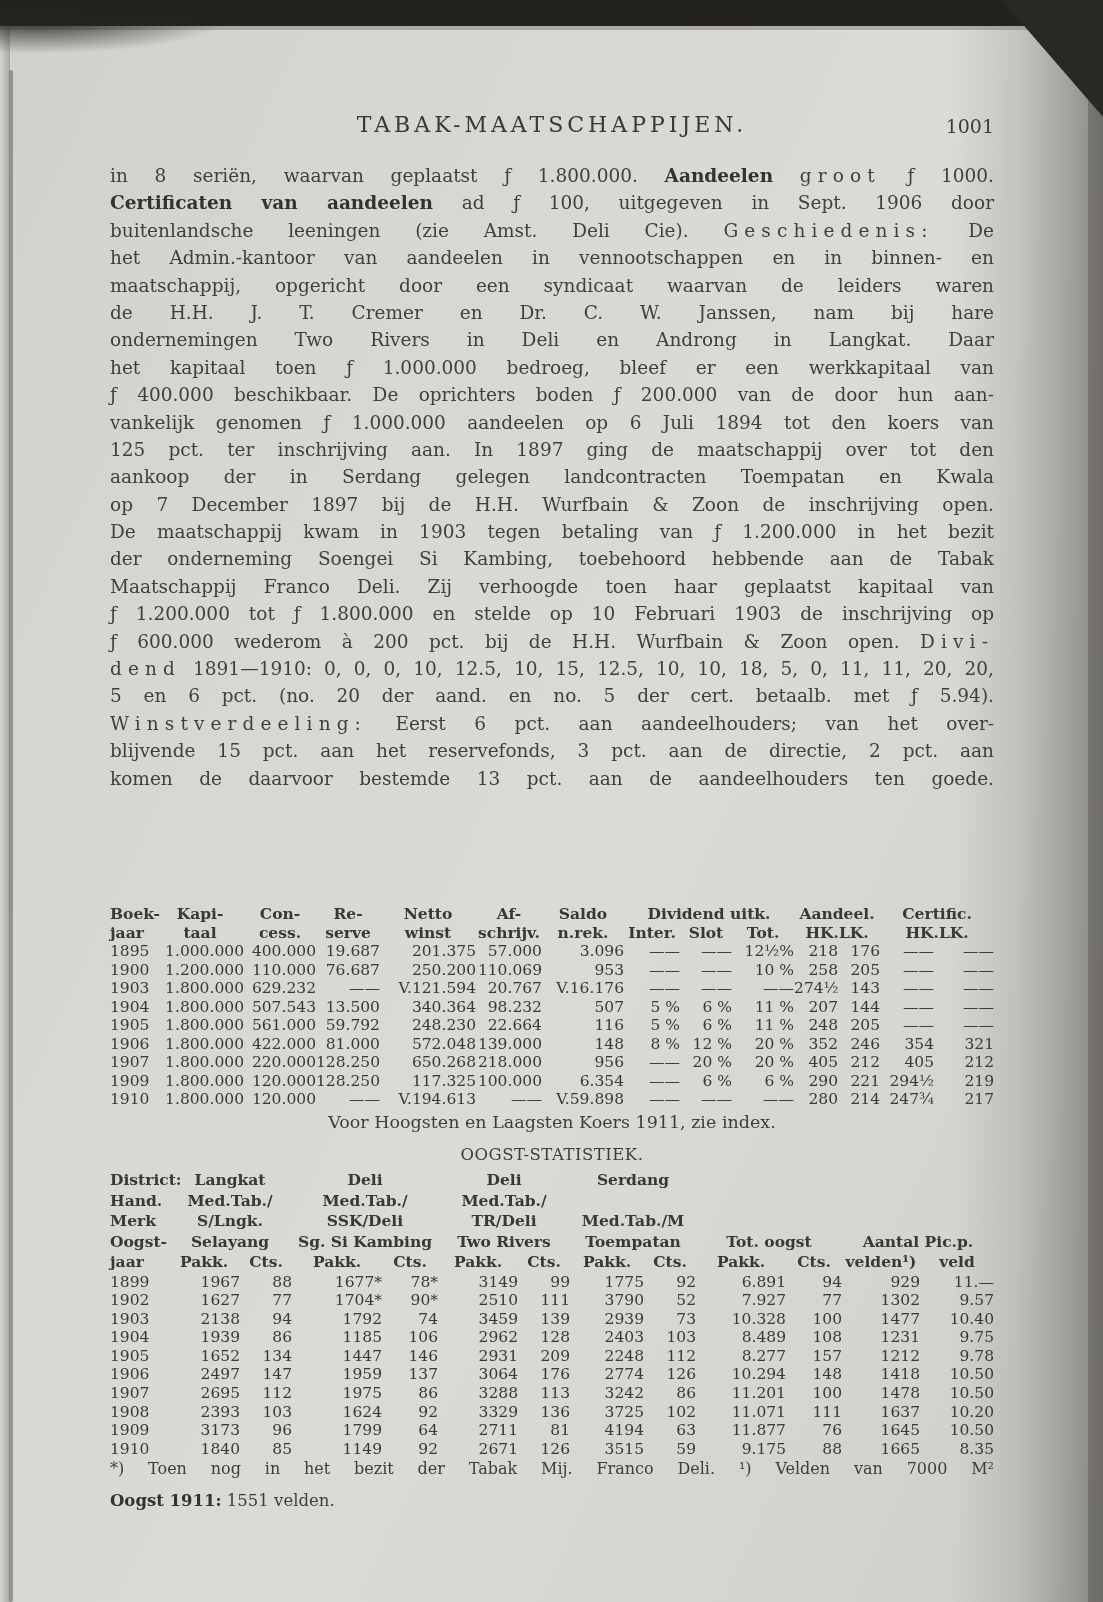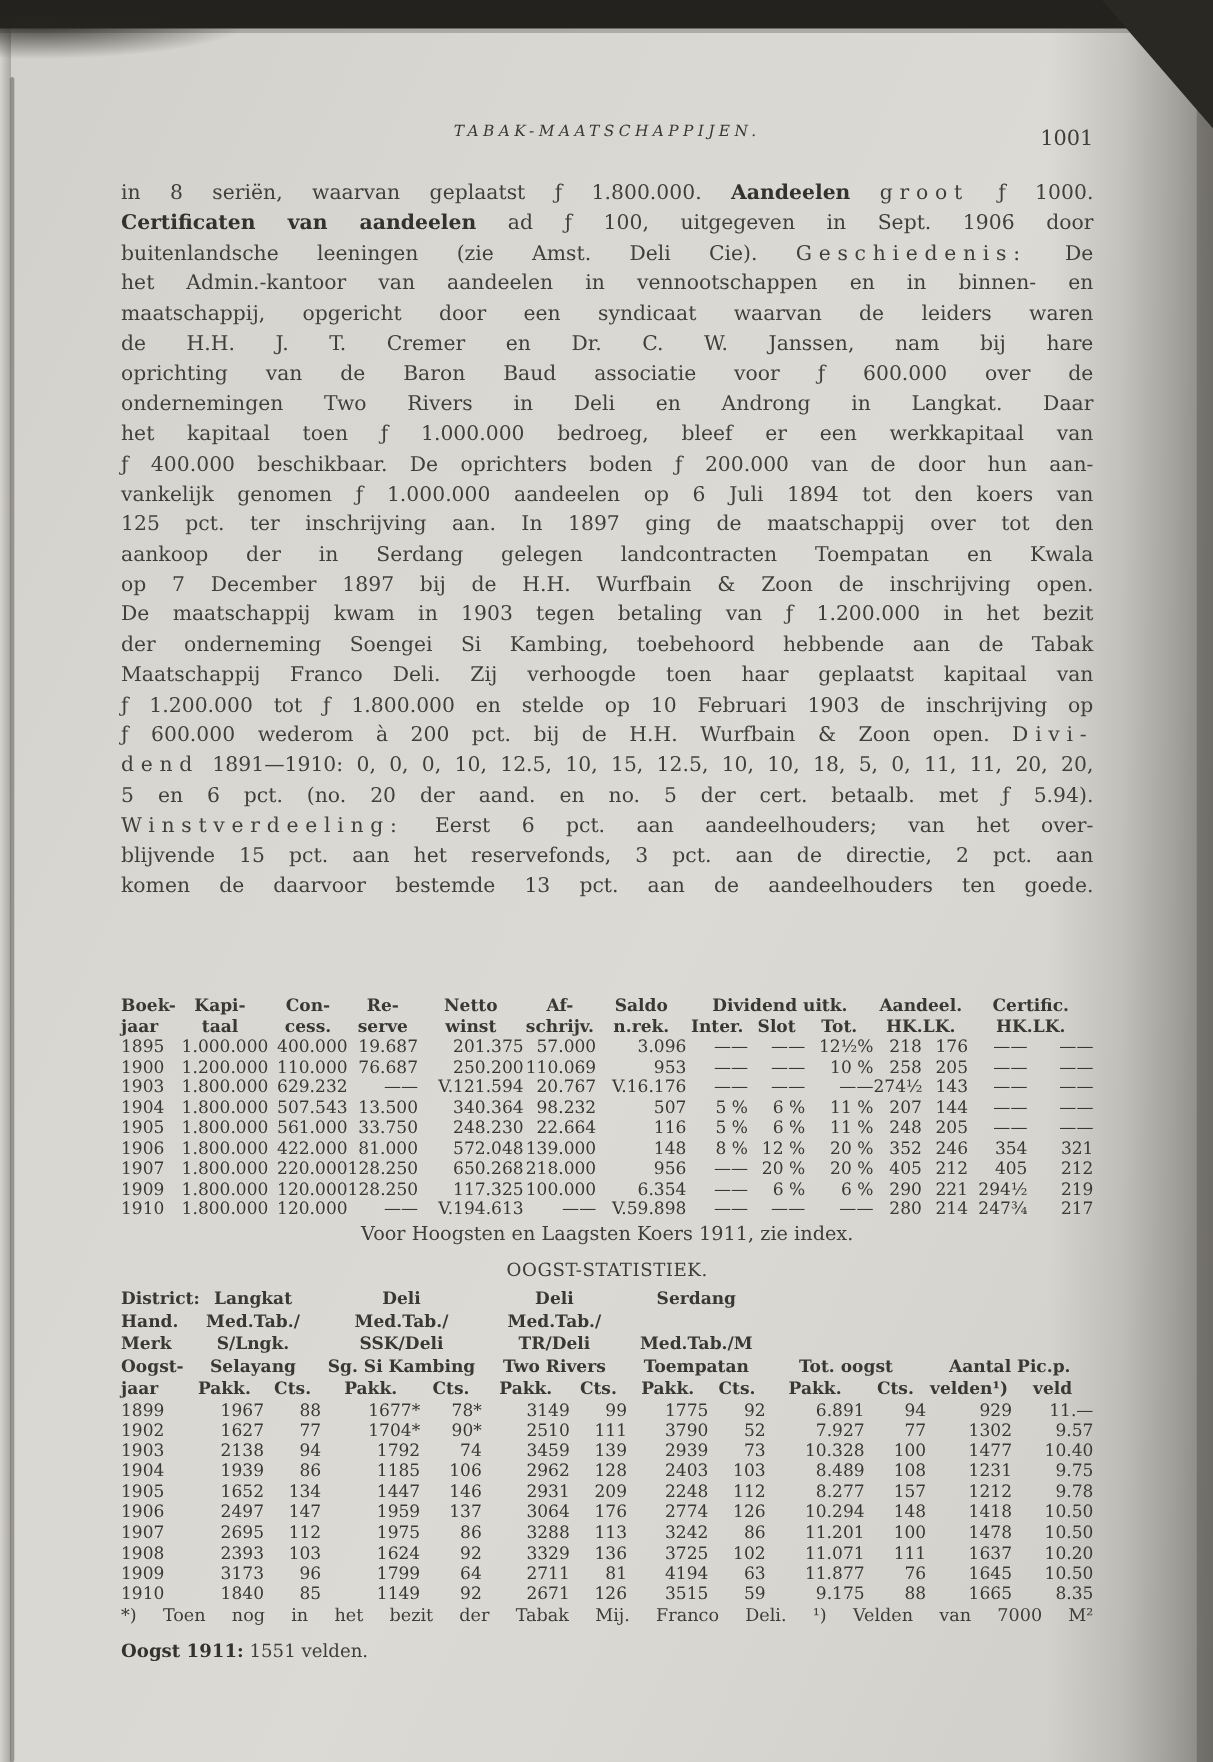--- a/index.html
+++ b/index.html
@@ -18,21 +18,21 @@
   .edge-right{position:absolute;top:0;right:0;width:150px;height:100%;
     background:linear-gradient(to right,rgba(128,126,118,0),rgba(128,126,118,.25) 45%,rgba(104,102,95,.45) 75%,rgba(84,82,76,.6) 100%);}
   .edge-right2{position:absolute;top:0;right:0;width:15px;height:100%;background:rgba(66,64,58,.35);}
   .edge-left{position:absolute;top:0;left:0;width:10px;height:100%;
     background:linear-gradient(to right,#d6d4cf,#a9a7a0);}
   .spine-line{position:absolute;top:70px;left:9px;width:4px;height:1532px;background:#73716b;opacity:.65;border-radius:2px;}
 
   .content{position:absolute;left:110px;top:0;width:884px;}
 
   .title-row{position:absolute;top:112px;left:0;width:100%;height:28px;}
-  .title{display:block;text-align:center;font-style:italic;font-size:14px;letter-spacing:4px;color:#3a3832;}
+  .title{display:block;text-align:center;font-size:22px;letter-spacing:4px;color:#3a3832;}
   .pageno{position:absolute;right:0;top:3px;font-size:19px;}
 
   .paragraph{position:absolute;top:162px;left:0;width:100%;font-size:18.5px;color:#413f39;}
   .pline{text-align:justify;text-align-last:justify;line-height:27.4px;height:27.4px;}
   .seg-b{font-weight:bold;color:#34322c;}
   .seg-sp{letter-spacing:.33em;}
 
   table{border-collapse:collapse;table-layout:fixed;position:absolute;left:0;color:#3a3833;}
   th{font-weight:bold;text-align:center;padding:0;}
   td{padding:0;text-align:right;}
@@ -73,21 +73,20 @@
       <span class="pageno">1001</span>
     </div>
 
     <div class="paragraph">
         <div class="pline"><span class="seg">in 8 seriën, waarvan geplaatst ƒ 1.800.000. </span><span class="seg-b">Aandeelen</span><span class="seg"> </span><span class="seg-sp">groot</span><span class="seg"> ƒ 1000.</span></div>
         <div class="pline"><span class="seg-b">Certificaten van aandeelen</span><span class="seg"> ad ƒ 100, uitgegeven in Sept. 1906 door</span></div>
         <div class="pline"><span class="seg">buitenlandsche leeningen (zie Amst. Deli Cie). </span><span class="seg-sp">Geschiedenis:</span><span class="seg"> De</span></div>
         <div class="pline"><span class="seg">het Admin.-kantoor van aandeelen in vennootschappen en in binnen- en</span></div>
         <div class="pline"><span class="seg">maatschappij, opgericht door een syndicaat waarvan de leiders waren</span></div>
         <div class="pline"><span class="seg">de H.H. J. T. Cremer en Dr. C. W. Janssen, nam bij hare</span></div>
-        <div class="pline"><span class="seg">oprichting van de Baron Baud associatie voor ƒ 600.000 over de</span></div>
         <div class="pline"><span class="seg">ondernemingen Two Rivers in Deli en Androng in Langkat. Daar</span></div>
         <div class="pline"><span class="seg">het kapitaal toen ƒ 1.000.000 bedroeg, bleef er een werkkapitaal van</span></div>
         <div class="pline"><span class="seg">ƒ 400.000 beschikbaar. De oprichters boden ƒ 200.000 van de door hun aan-</span></div>
         <div class="pline"><span class="seg">vankelijk genomen ƒ 1.000.000 aandeelen op 6 Juli 1894 tot den koers van</span></div>
         <div class="pline"><span class="seg">125 pct. ter inschrijving aan. In 1897 ging de maatschappij over tot den</span></div>
         <div class="pline"><span class="seg">aankoop der in Serdang gelegen landcontracten Toempatan en Kwala</span></div>
         <div class="pline"><span class="seg">op 7 December 1897 bij de H.H. Wurfbain &amp; Zoon de inschrijving open.</span></div>
         <div class="pline"><span class="seg">De maatschappij kwam in 1903 tegen betaling van ƒ 1.200.000 in het bezit</span></div>
         <div class="pline"><span class="seg">der onderneming Soengei Si Kambing, toebehoord hebbende aan de Tabak</span></div>
         <div class="pline"><span class="seg">Maatschappij Franco Deli. Zij verhoogde toen haar geplaatst kapitaal van</span></div>
@@ -207,21 +206,21 @@
             <td>11 %</td>
             <td>207</td>
             <td>144</td>
             <td>——</td>
             <td>——</td>
           </tr>
           <tr>
             <td>1905</td>
             <td>1.800.000</td>
             <td>561.000</td>
-            <td>33.750</td>
+            <td>59.792</td>
             <td>248.230</td>
             <td>22.664</td>
             <td>116</td>
             <td>5 %</td>
             <td>6 %</td>
             <td>11 %</td>
             <td>248</td>
             <td>205</td>
             <td>——</td>
             <td>——</td>

